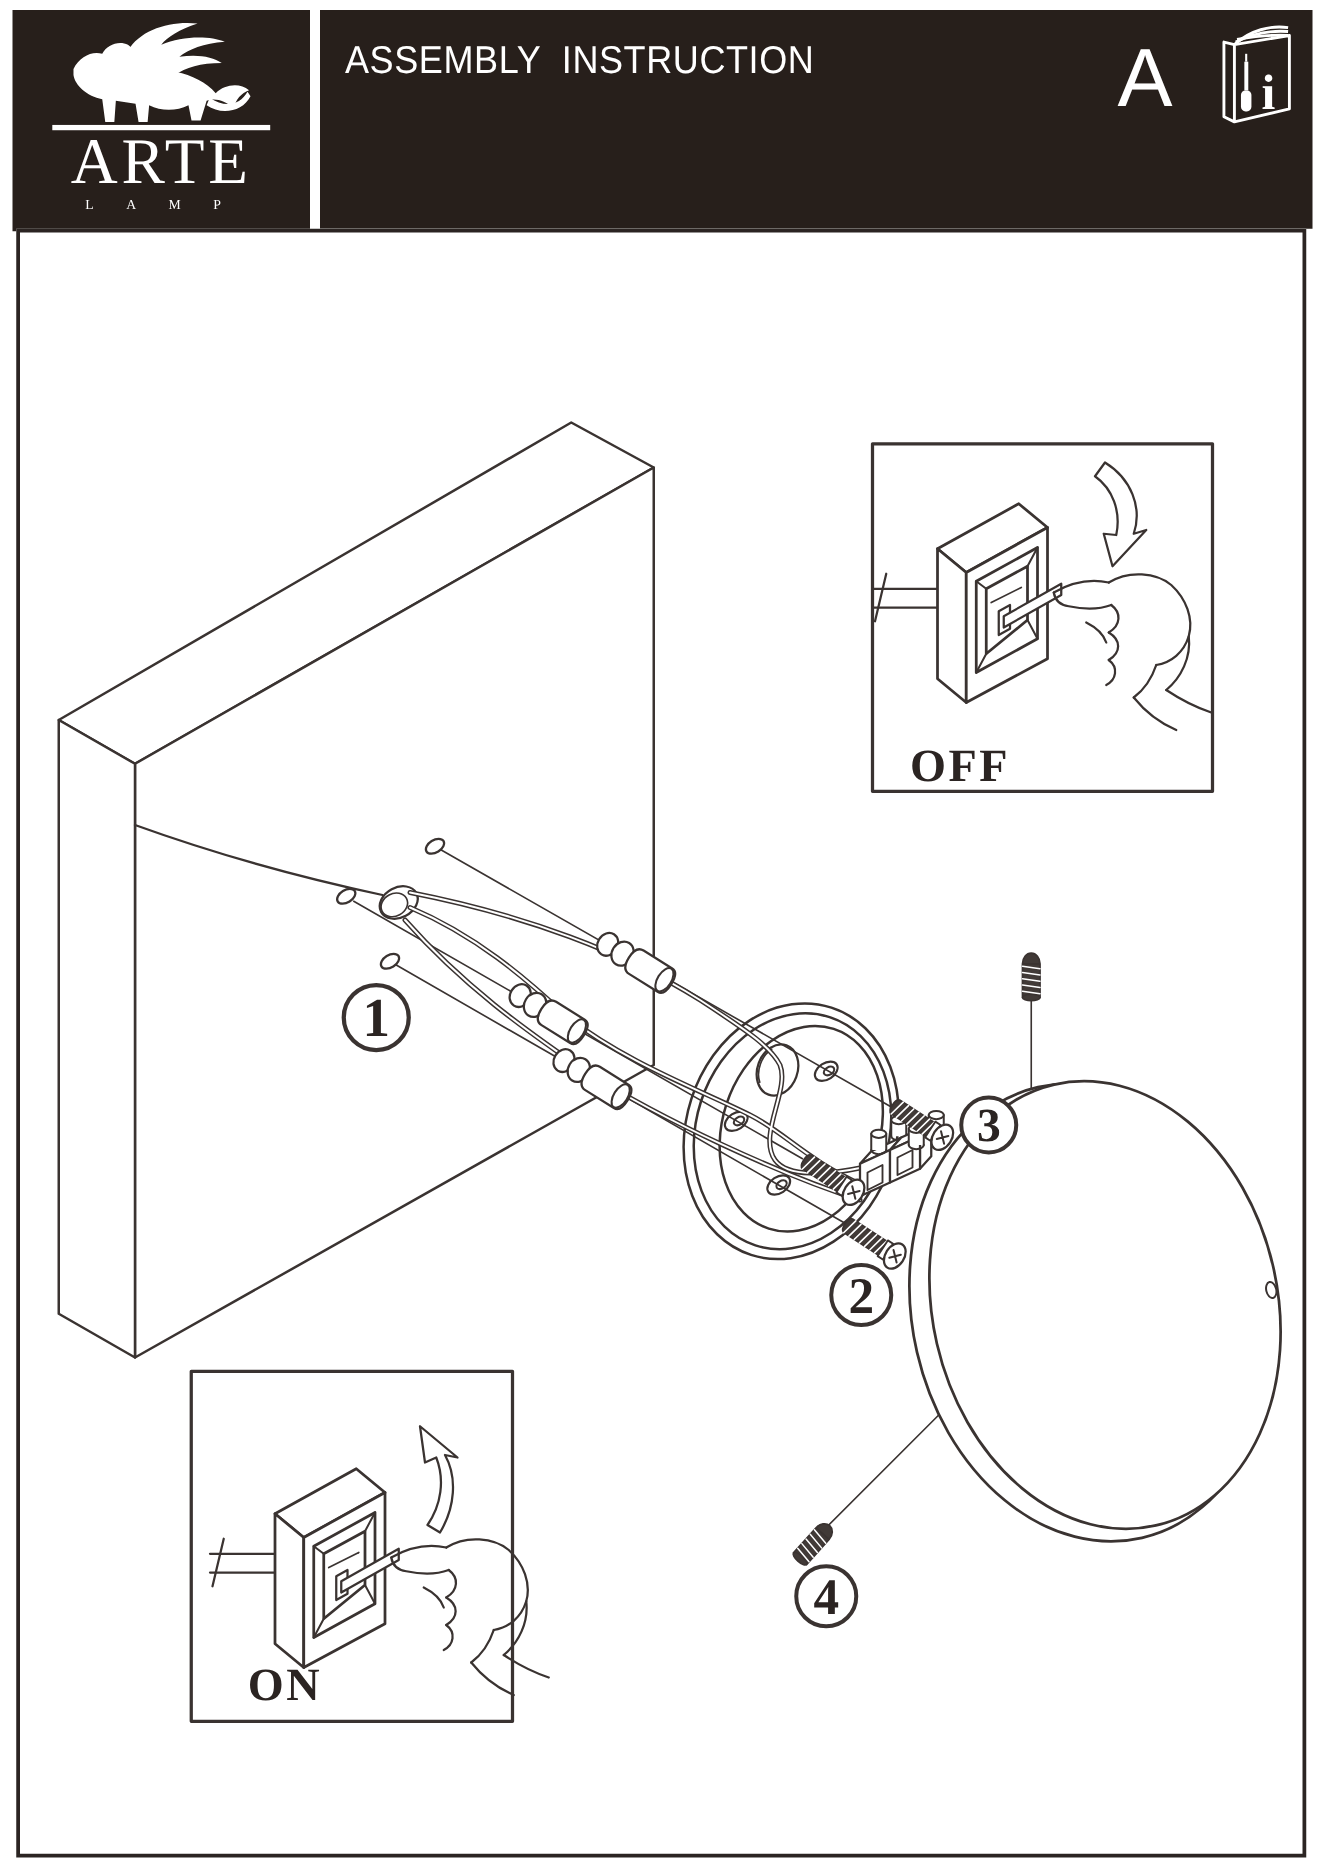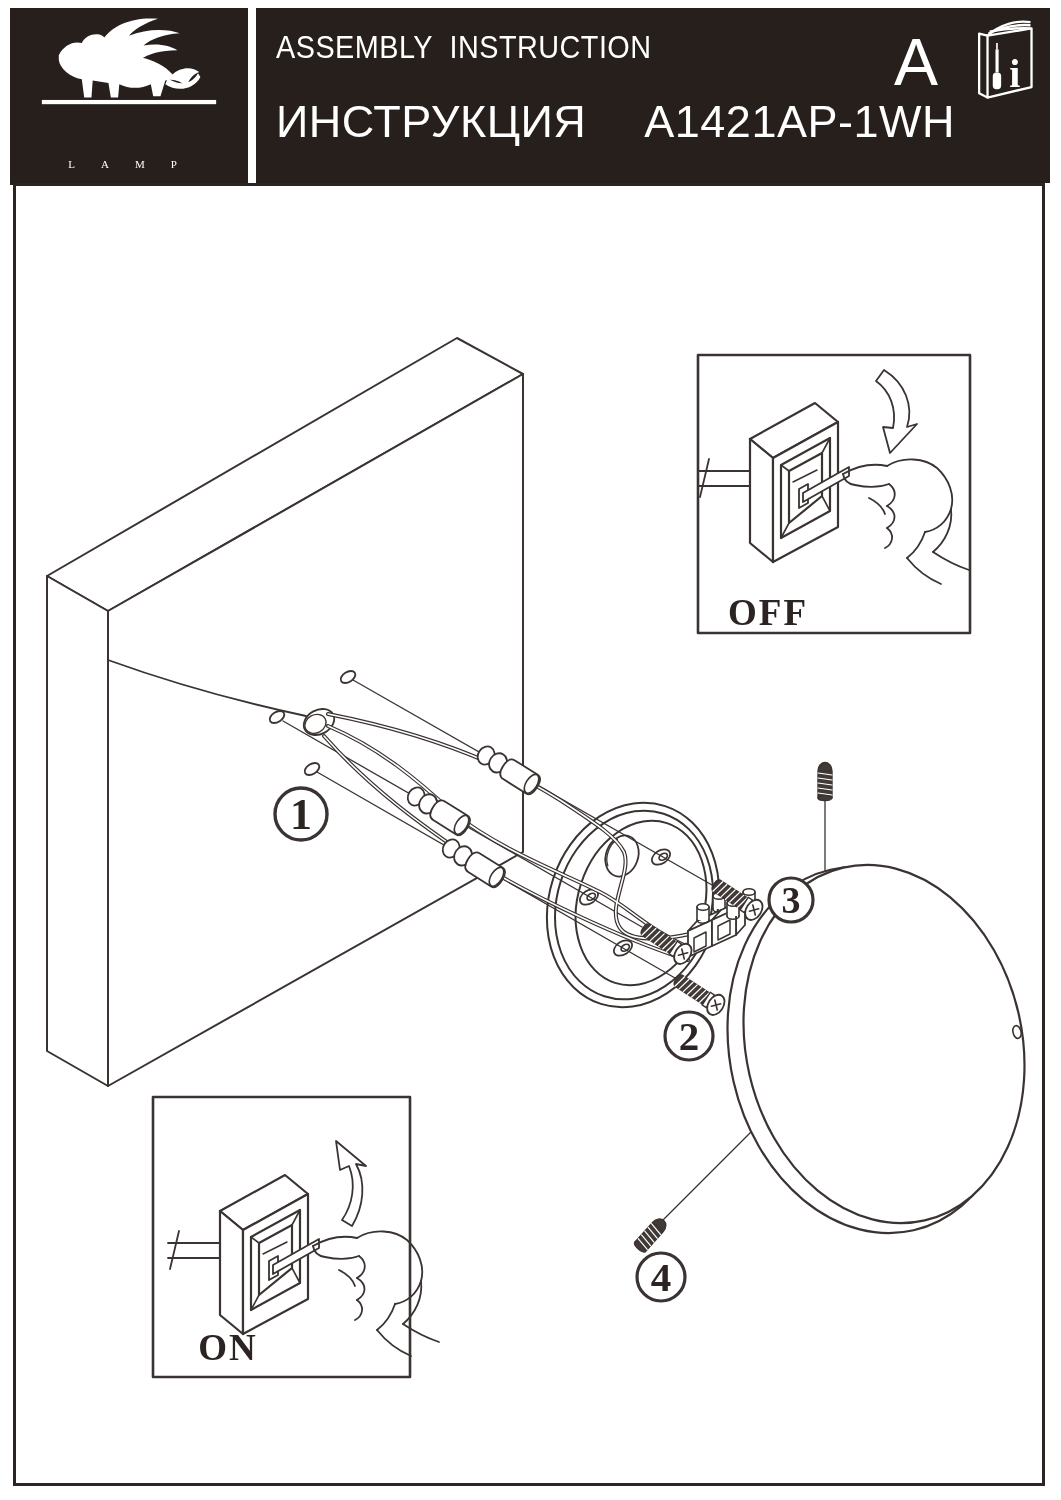--- a/index.html
+++ b/index.html
@@ -33,28 +33,26 @@
 
       <path d="M58,22 C66,8 86,2 104,4 C92,8 84,13 80,18 C94,12 112,12 122,16 C108,17 98,21 92,26 C104,24 114,26 120,30 C106,30 96,33 89,38 L66,40 Z"></path>
 
       <path d="M22,34 C26,26 34,22 41,24 C44,18 52,15 58,18 L64,23 C72,20 82,22 86,28 L90,36 C100,38 110,43 116,50 C122,44 132,43 138,48 C133,50 129,54 128,60 C122,55 116,53 110,55 L106,68 L100,68 L98,58 C90,62 80,62 72,58 L71,69 L65,69 L63,57 L50,55 L49,69 L43,69 L41,54 C31,52 23,45 22,38 Z"></path>
 
       <path d="M112,53 C122,60 132,58 137,49 L139,52 C134,62 120,65 110,58 Z"></path>
     </g>
 
     <rect x="8" y="71" width="144" height="3.5" fill="#ffffff"></rect>
   </svg>
+  <div class="brand" id="brand-name">ARTE</div>
   <div class="brand" id="brand-word">LAMP</div>
 </div>
 
 <div class="hdr-box" id="band-box">
   <div id="title-en">ASSEMBLY  INSTRUCTION</div>
-  <div id="line2">
-    <span>ИНСТРУКЦИЯ</span><span>A1421AP-1WH</span>
-  </div>
   <div id="section-letter">A</div>
   <svg id="manual-icon" width="84" height="88" viewBox="0 0 80 84">
     <g fill="none" stroke="#ffffff" stroke-width="2.2" stroke-linejoin="round">
       <path d="M30,15 L72,8 L72,64 L30,74 Z"></path>
       <path d="M30,15 L22,13 L22,70 L30,74"></path>
       <path d="M30,15 C42,4 58,0 71,2"></path>
       <path d="M31,13 C43,7 57,4 71,5"></path>
       <path d="M32,11 C44,9 58,7 71,8"></path>
     </g>
 

